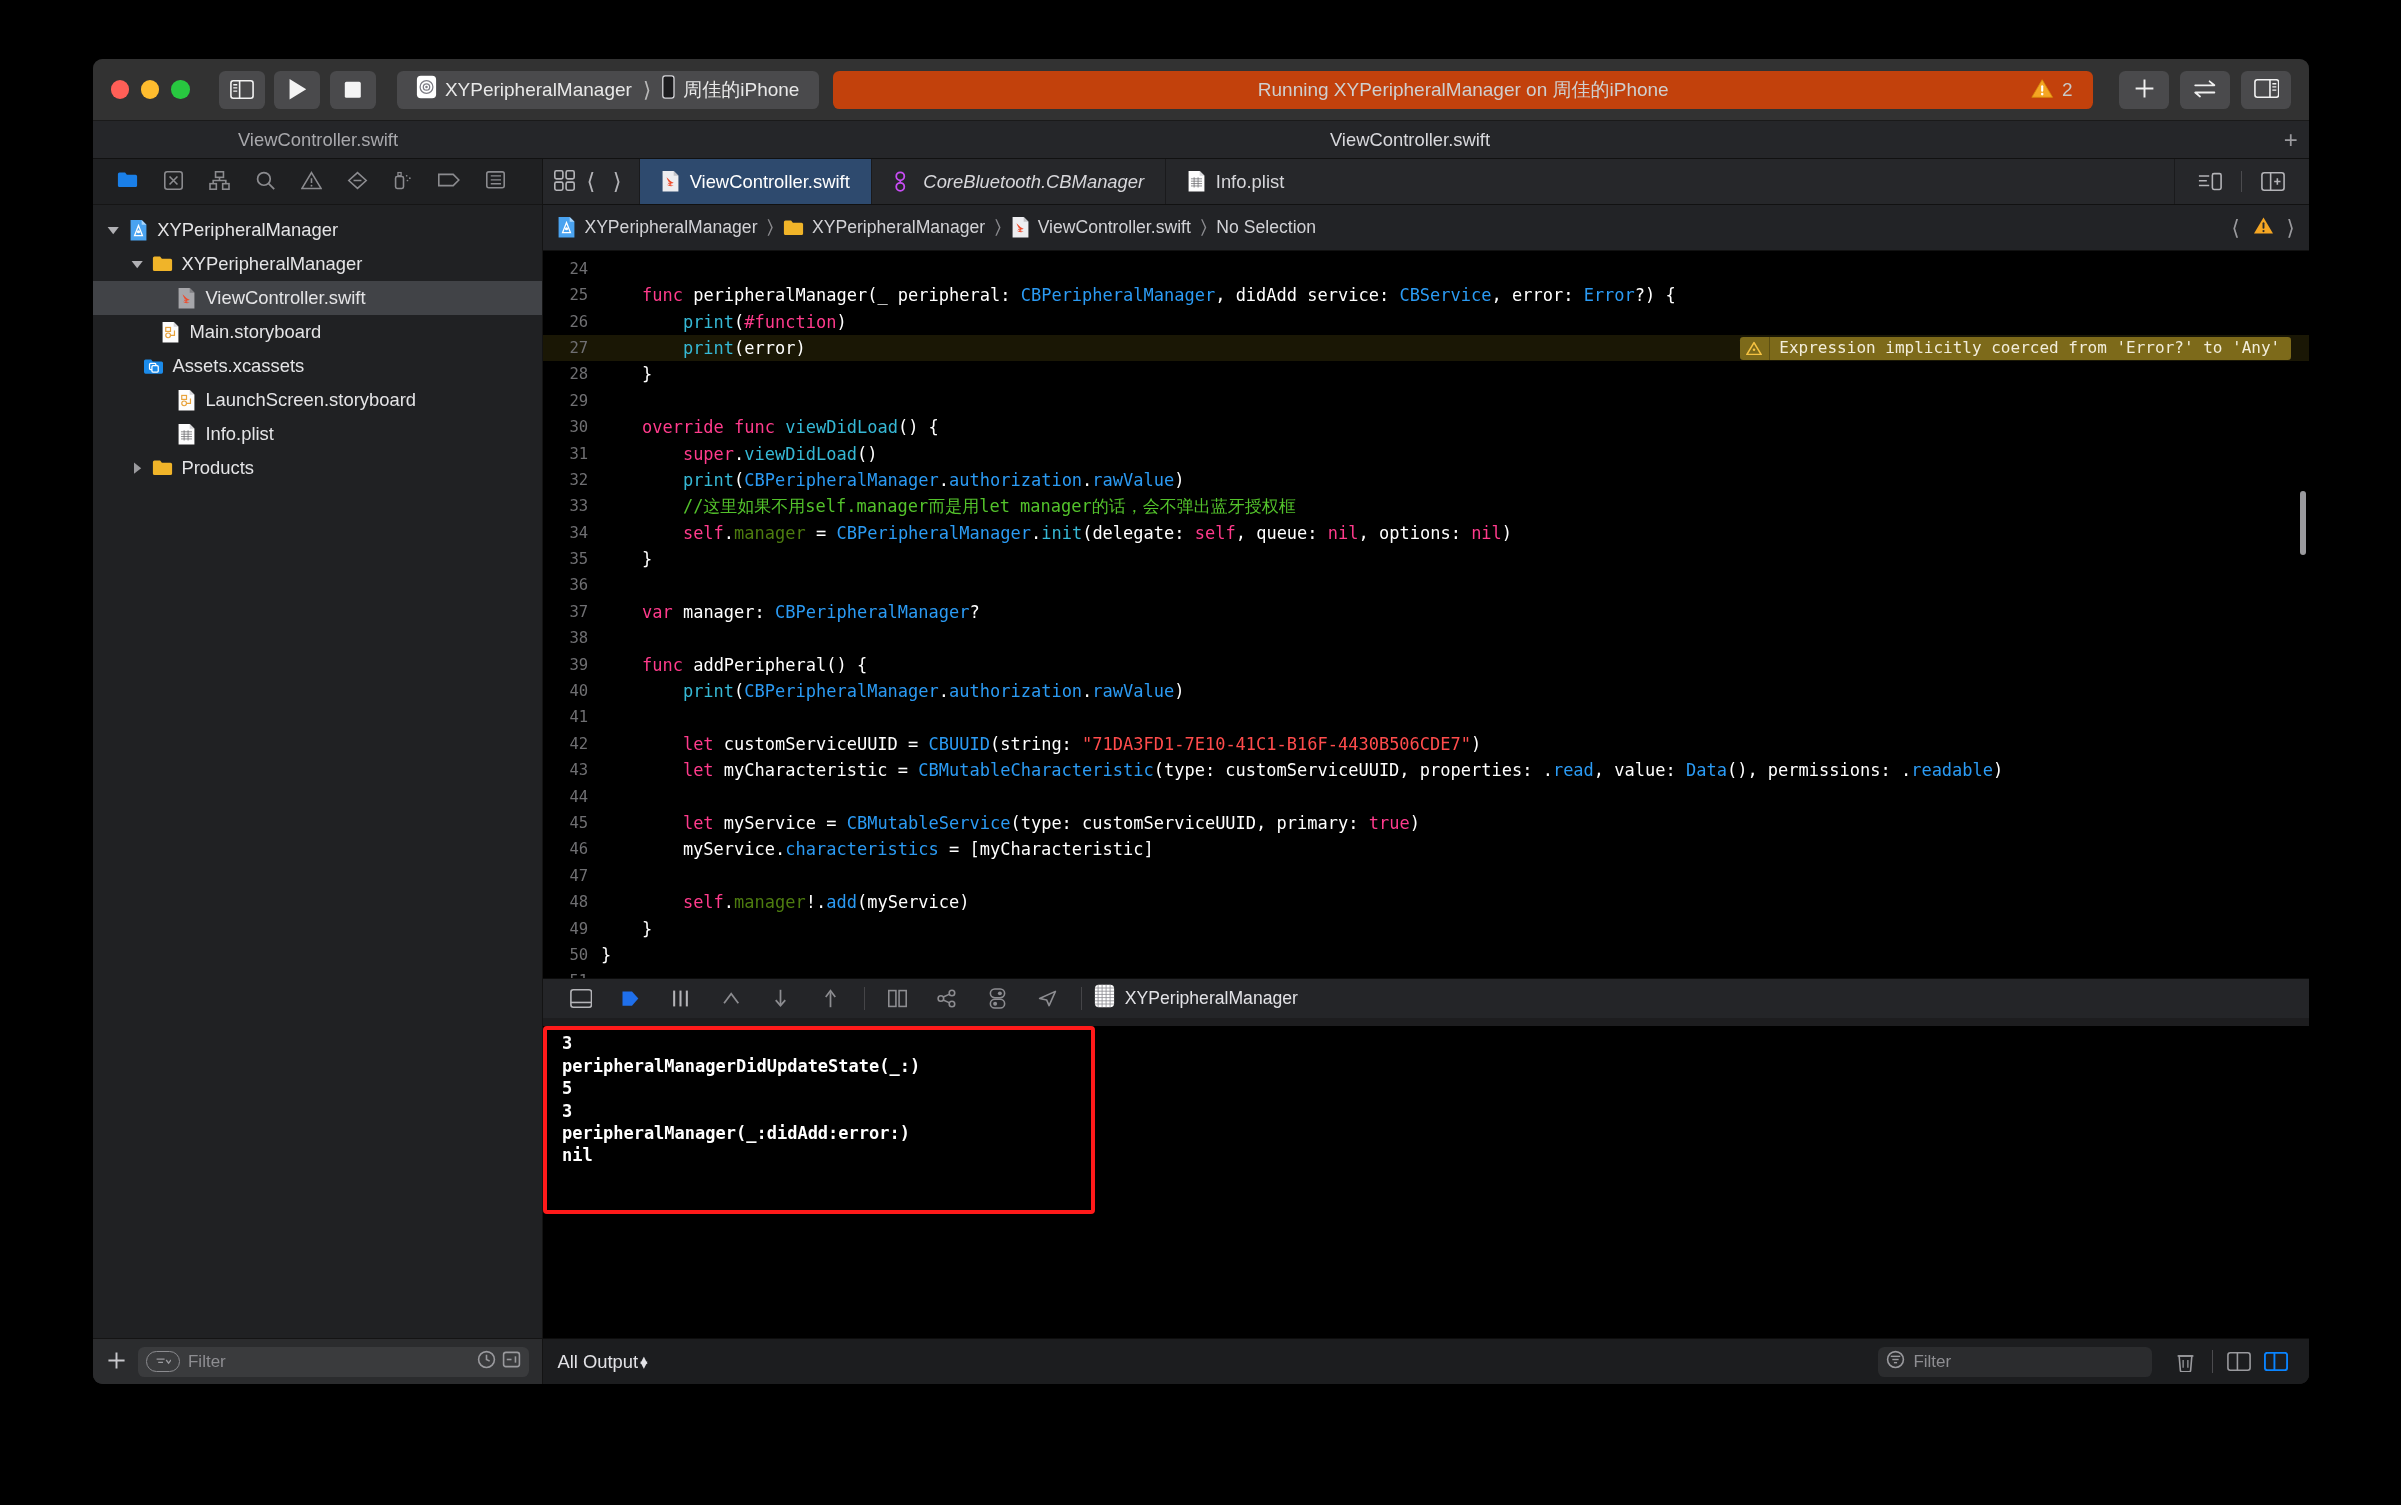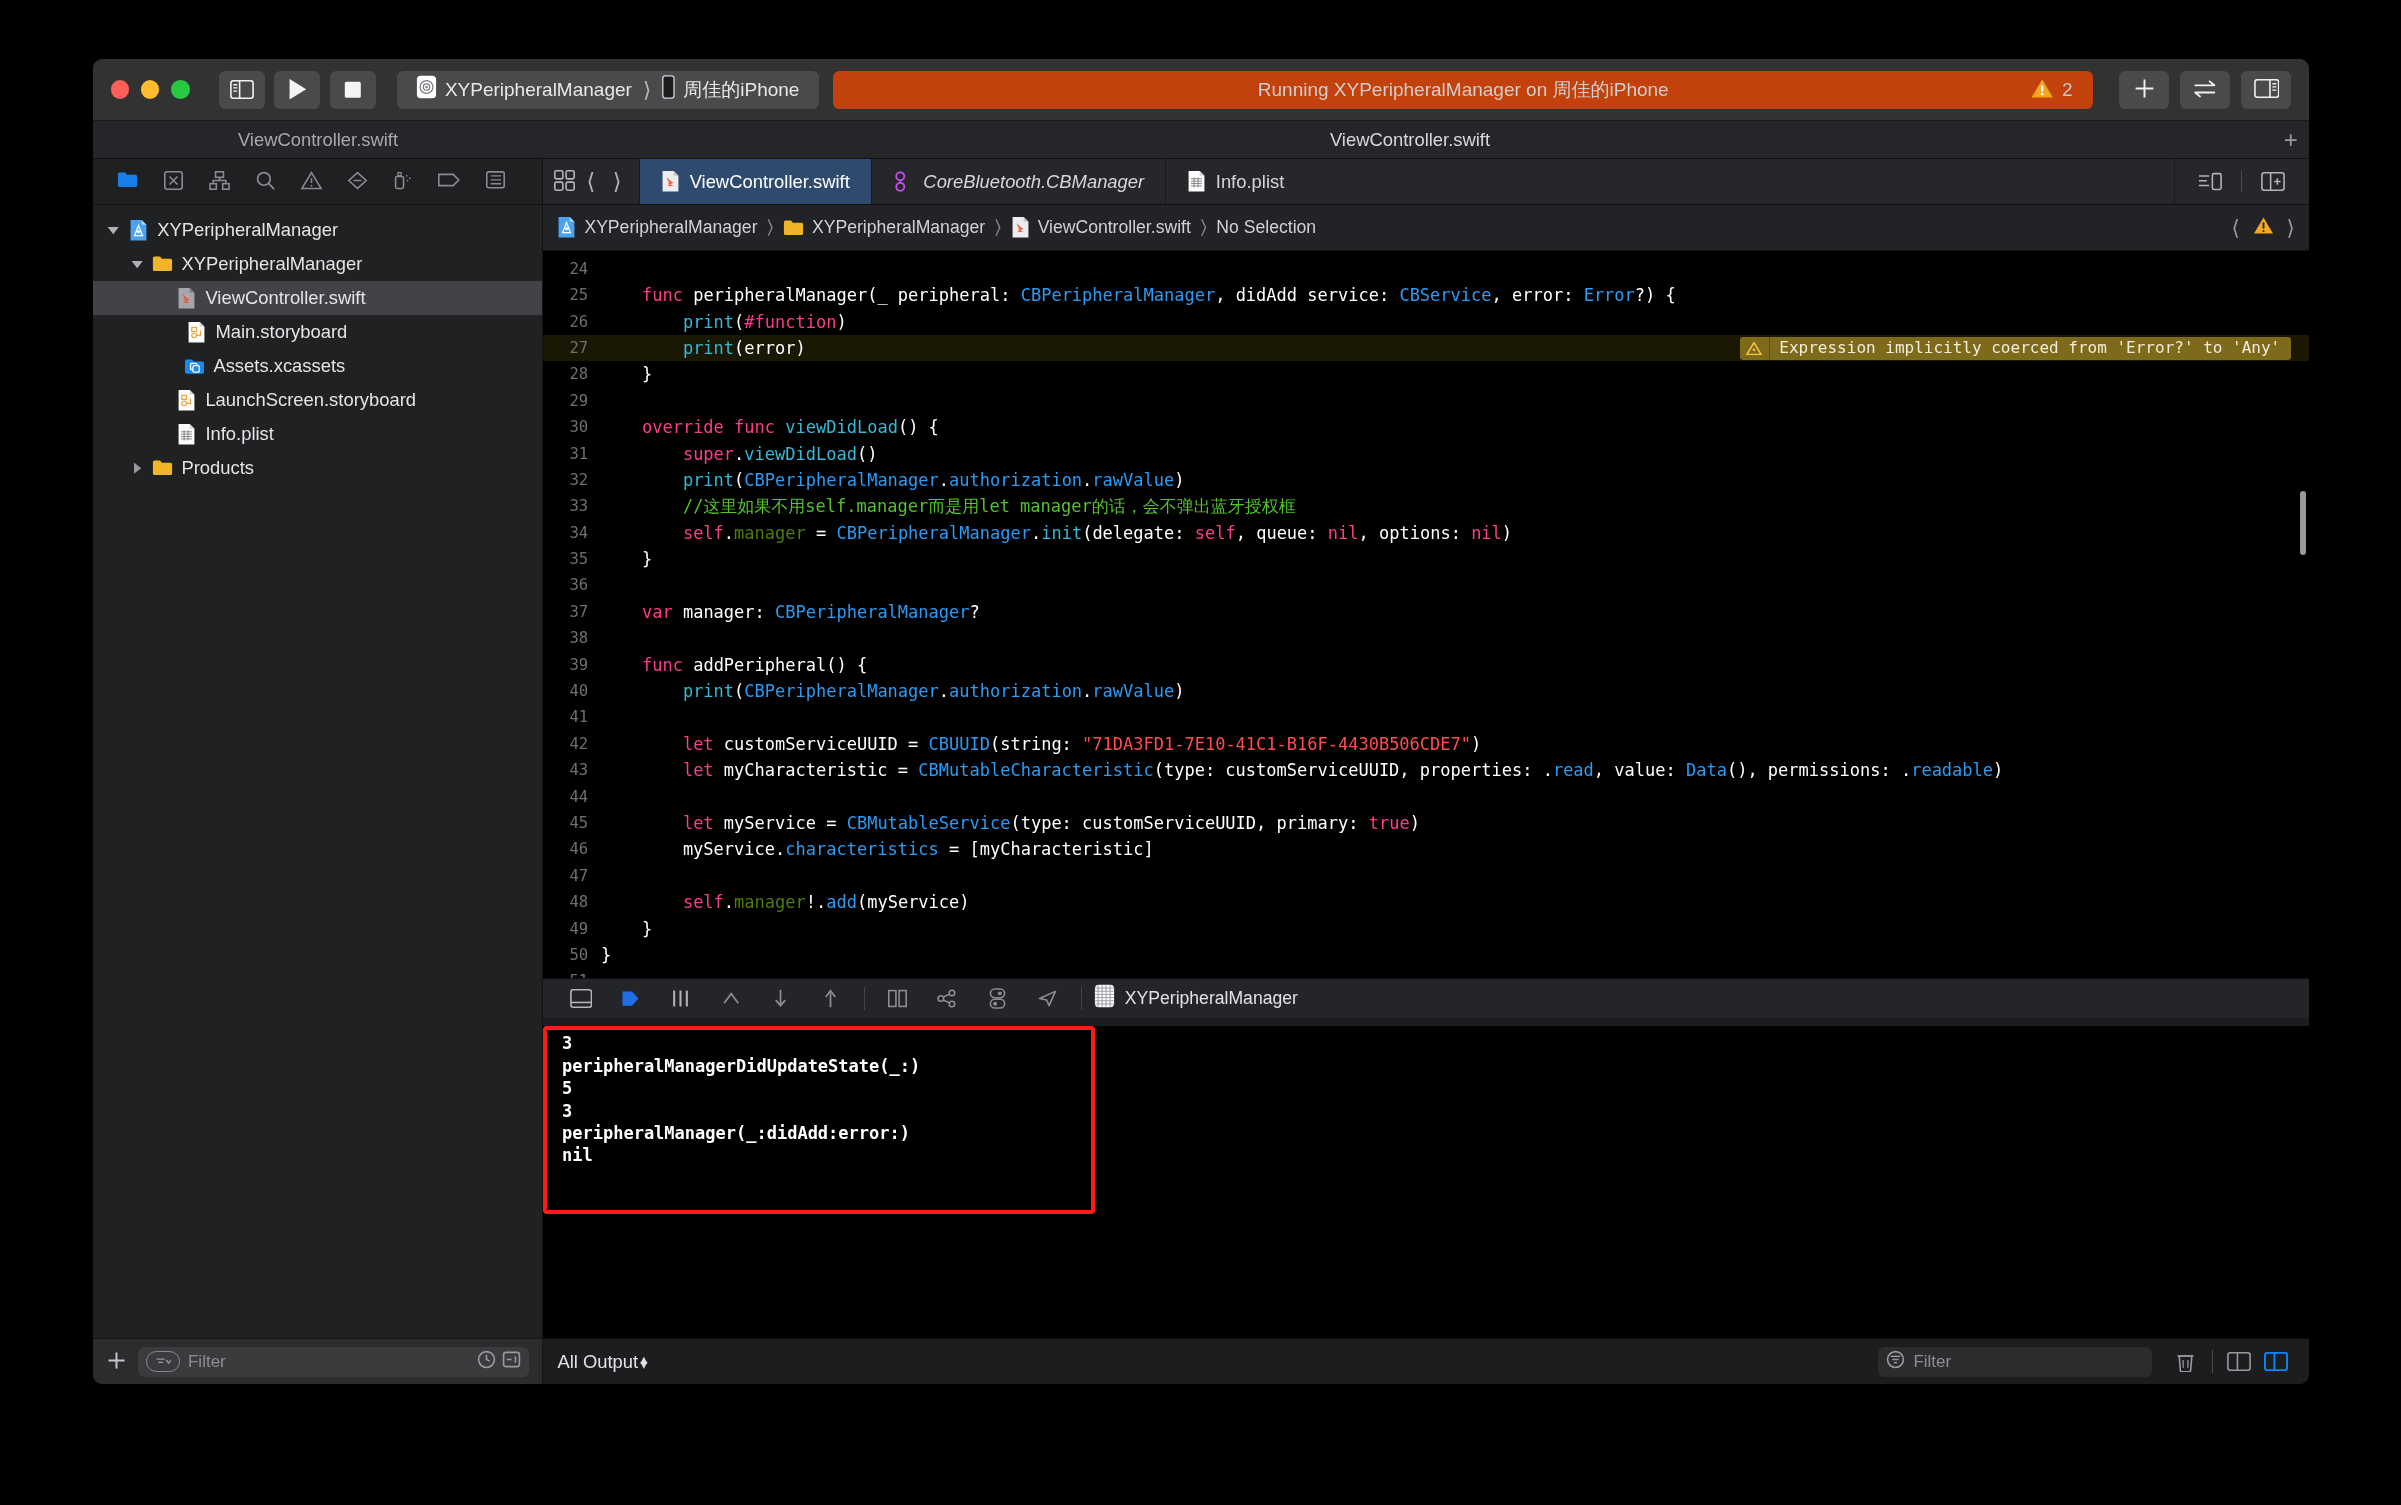--- a/index.html
+++ b/index.html
@@ -470,36 +470,36 @@
             <span class="tri"></span>
             <span class="fico">
               <svg width="19" height="22.4" viewBox="0 0 24 28">
                 <path d="M2 1h14l6 6v20H2z" fill="#a6a6aa"></path>
                 <path d="M16 1l6 6h-6z" fill="#7f7f83"></path>
                 <path d="M7 9c4 4 6 6 9 7-1.5 1.5-5 1.2-7.5-.3 1 2.6 4.5 4.3 7.5 3.6-2 1.4-6 1.3-8.5-.8 2.5.4 4.6.2 6-.5C11 17 8 13 7 9z" fill="#ef4b2c"></path>
               </svg>
             </span>
             <span>ViewController.swift</span>
           </div>
-          <div class="row" style="padding-left: 71px;">
+          <div class="row" style="padding-left: 45px;">
             <span class="tri"></span>
             <span class="fico">
               <svg width="19" height="22.4" viewBox="0 0 24 28">
                 <path d="M2 1h14l6 6v20H2z" fill="#fdfdfd"></path>
                 <path d="M16 1l6 6h-6z" fill="#d7d7da"></path>
                 <g stroke="#e8a33d" stroke-width="1.5" fill="none">
                   <rect x="6" y="8" width="6" height="5"></rect>
                   <circle cx="9" cy="18" r="3"></circle>
                   <path d="M12 18h5v-6"></path>
                 </g>
               </svg>
             </span>
             <span>Main.storyboard</span>
           </div>
-          <div class="row" style="padding-left: 69px; text-align: right;">
+          <div class="row" style="padding-left: 28px; text-align: right;">
             <span class="tri"></span>
             <span class="fico">
               <svg width="21" height="19" viewBox="0 0 26 24">
                 <path d="M1 5a2 2 0 012-2h7l2 2.6h11a2 2 0 012 2V19a2 2 0 01-2 2H3a2 2 0 01-2-2z" fill="#1b8bea"></path>
                 <rect x="8" y="8" width="8" height="8" rx="1.4" fill="none" stroke="#fff" stroke-width="1.6"></rect>
                 <rect x="11" y="11" width="8" height="8" rx="1.4" fill="#1b8bea" stroke="#fff" stroke-width="1.6"></rect>
               </svg>
             </span>
             <span>Assets.xcassets</span>
           </div>

